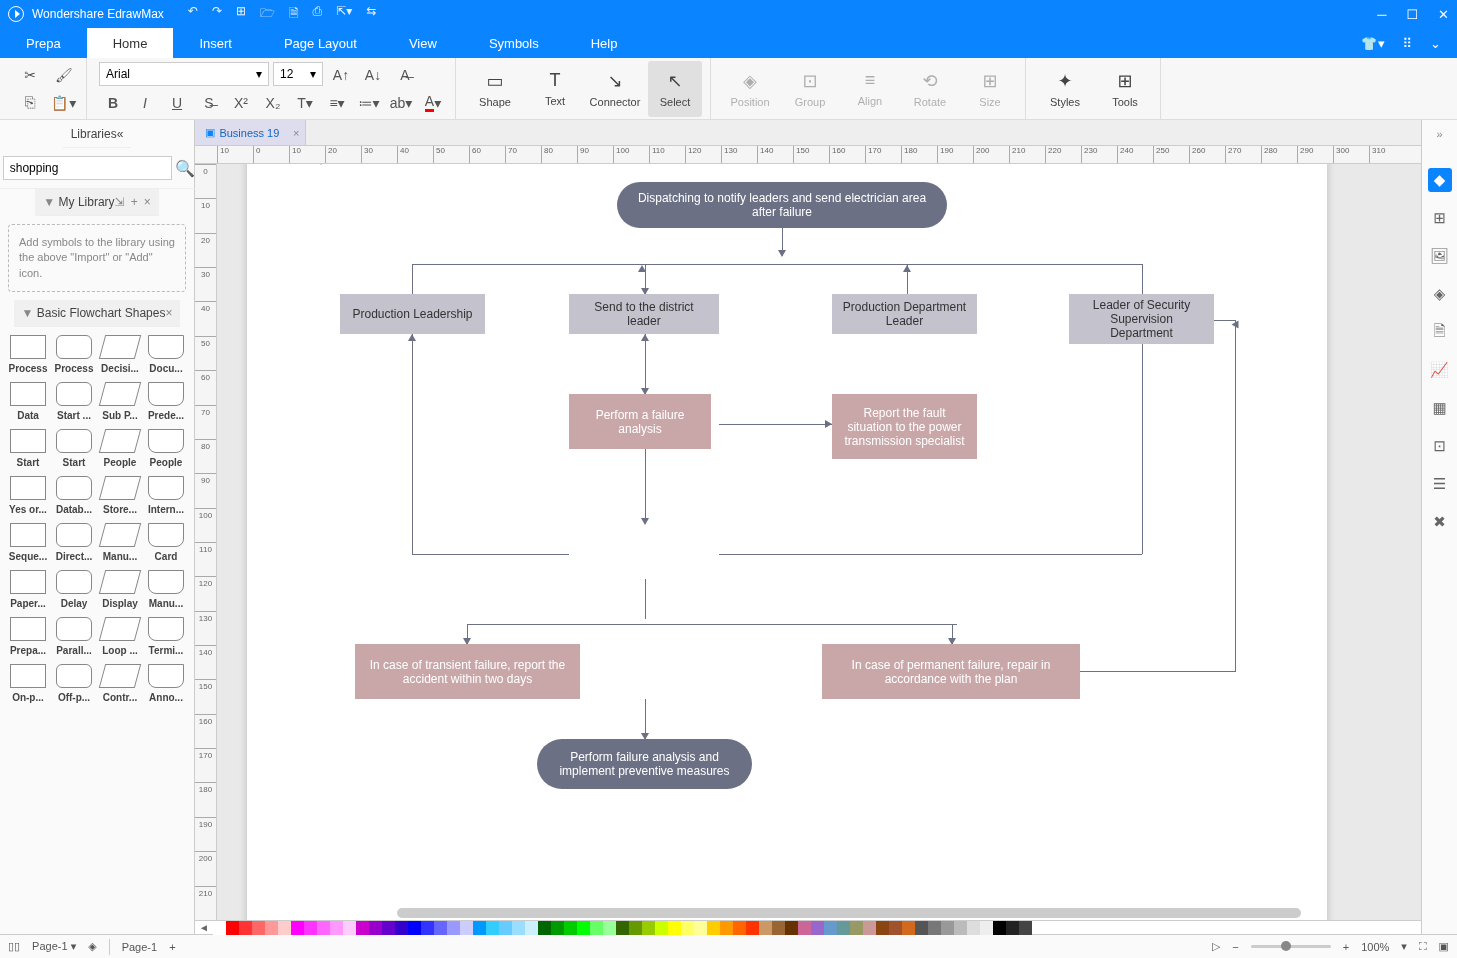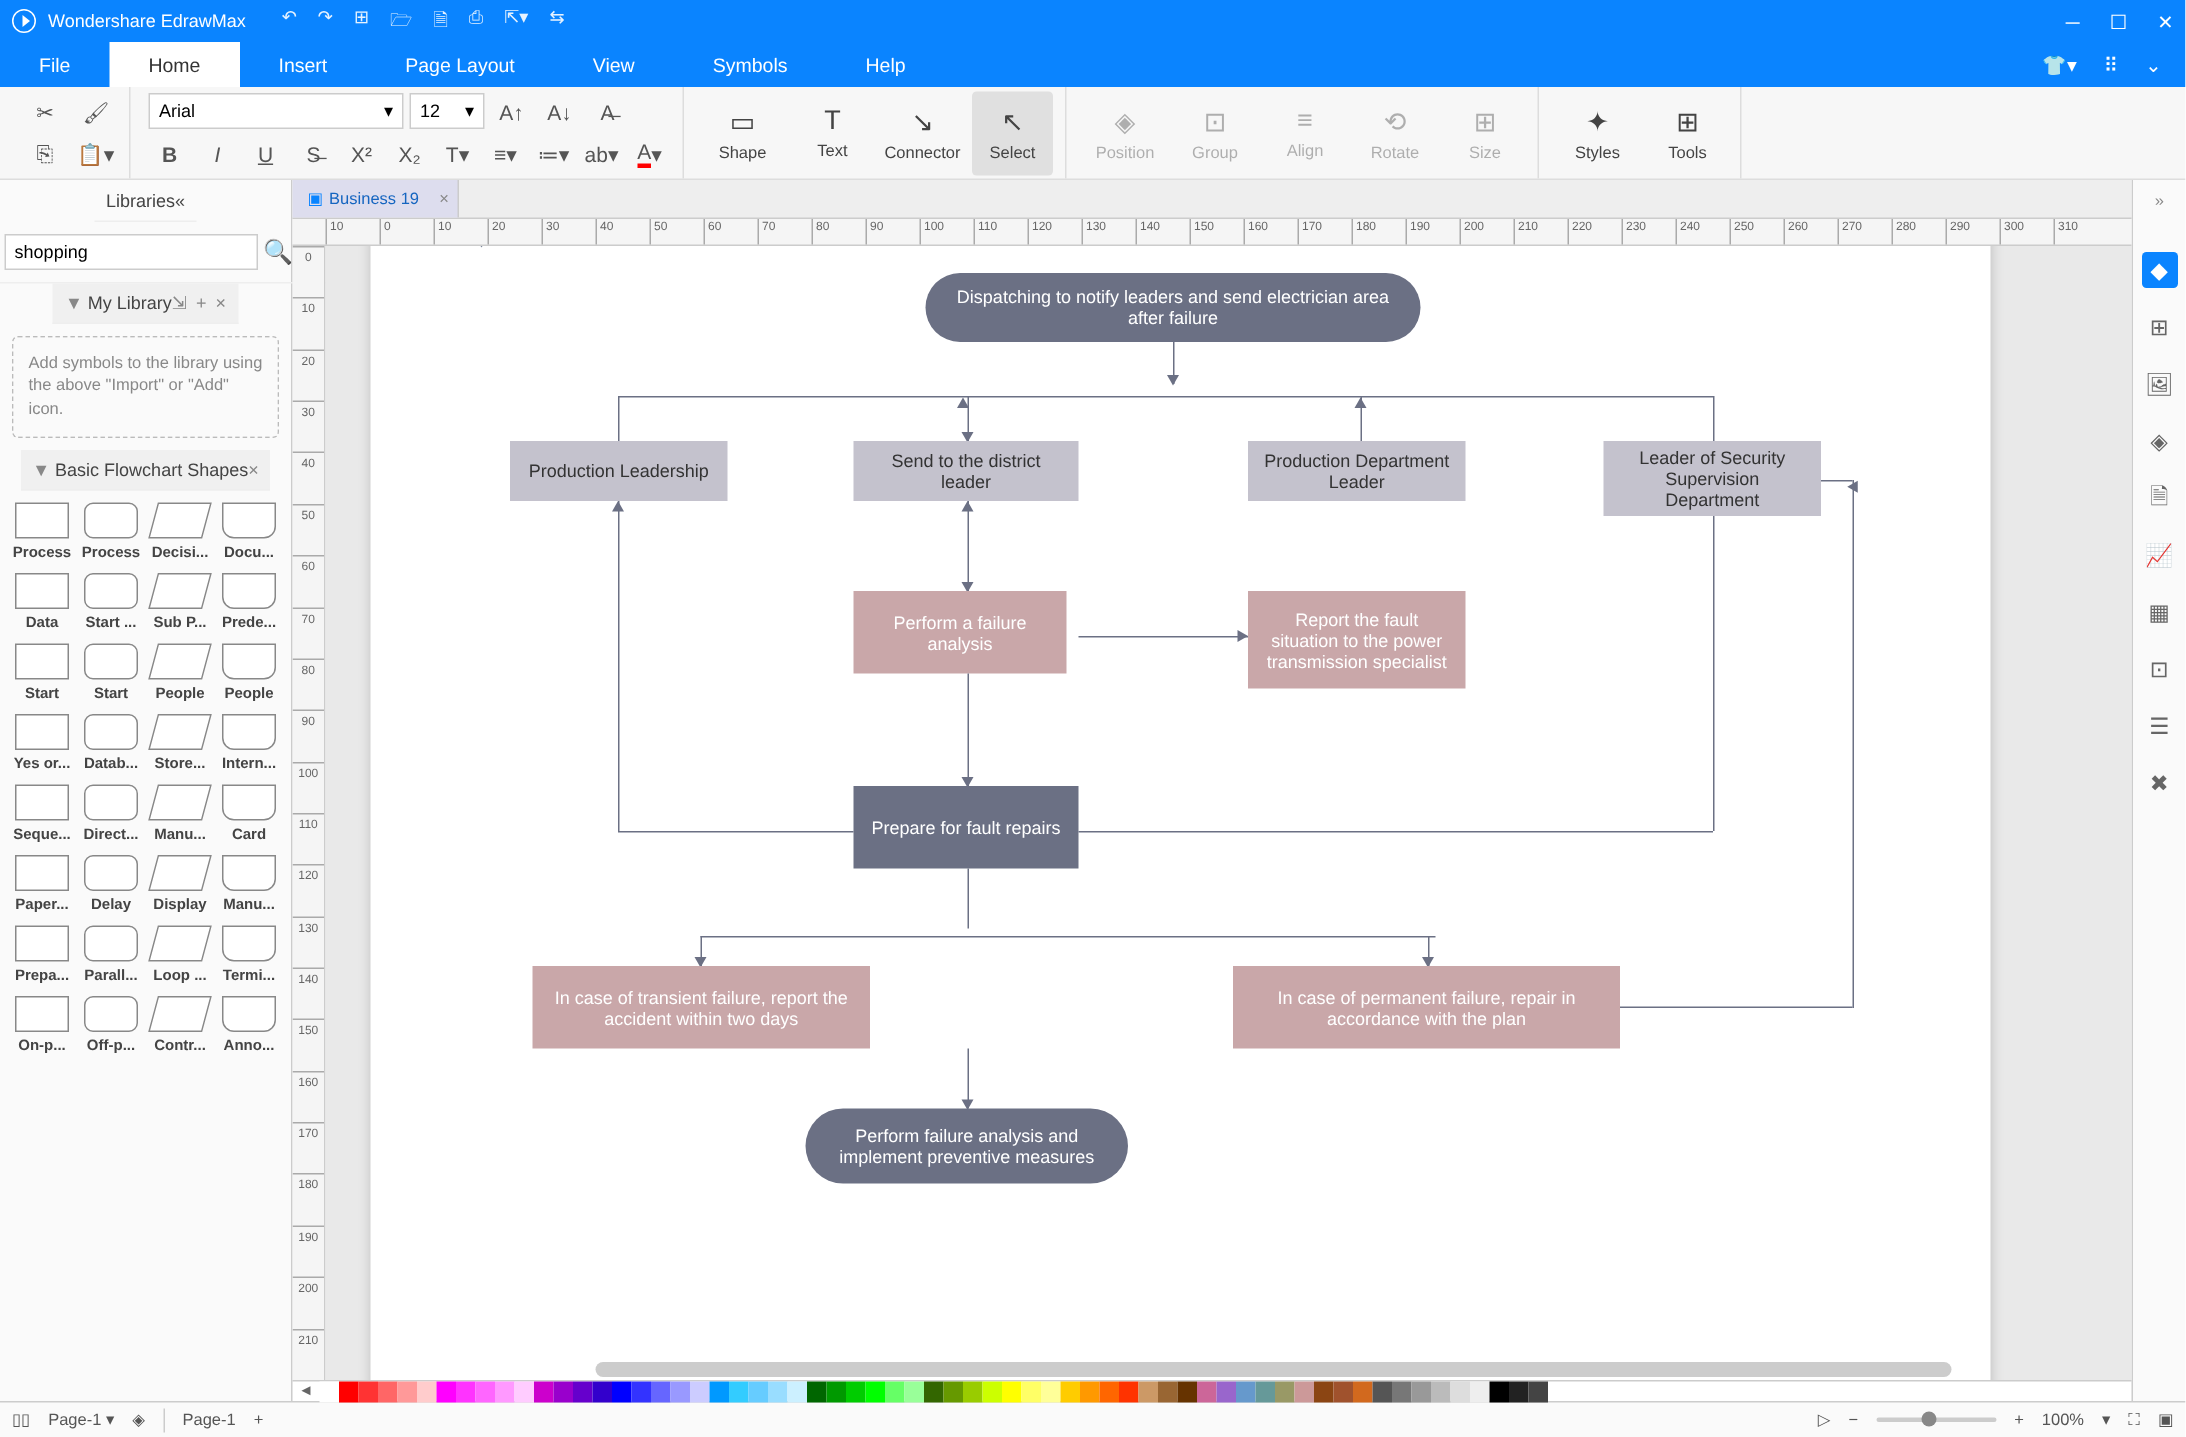--- a/index.html
+++ b/index.html
@@ -112,21 +112,21 @@
   </div>
   <div class="spacer"></div>
   <div class="wincontrols">
     <span>─</span>
     <span>☐</span>
     <span>✕</span>
   </div>
 </div>
 
 <div class="menubar">
-  <div class="menuitem">File</div>
+  <div class="menuitem">Prepa</div>
   <div class="menuitem active">Home</div>
   <div class="menuitem">Insert</div>
   <div class="menuitem">Page Layout</div>
   <div class="menuitem">View</div>
   <div class="menuitem">Symbols</div>
   <div class="menuitem">Help</div>
   <div class="spacer"></div>
   <div class="right">
     <span>👕▾</span>
     <span>⠿</span>
@@ -491,21 +491,20 @@
 
           <div class="fshape process-pink" style="left:322px;top:240px;width:142px;height:55px">Perform a failure analysis</div>
           <div class="fshape process-pink" style="left:585px;top:240px;width:145px;height:65px">Report the fault situation to the power transmission specialist</div>
 
           <div class="connector-line" style="left:472px;top:270px;width:113px;height:1px"></div>
           <div class="arrow right" style="left:578px;top:266px"></div>
 
           <div class="connector-line" style="left:398px;top:295px;width:1px;height:75px"></div>
           <div class="arrow down" style="left:394px;top:364px"></div>
 
-          <div class="fshape process-dark" style="left:322px;top:370px;width:150px;height:55px">Prepare for fault repairs</div>
 
           <div class="connector-line" style="left:165px;top:180px;width:1px;height:220px"></div>
           <div class="arrow up" style="left:161px;top:180px"></div>
           <div class="connector-line" style="left:165px;top:400px;width:157px;height:1px"></div>
           <div class="connector-line" style="left:472px;top:400px;width:423px;height:1px"></div>
           <div class="connector-line" style="left:895px;top:190px;width:1px;height:210px"></div>
 
           <div class="connector-line" style="left:398px;top:425px;width:1px;height:40px"></div>
           <div class="connector-line" style="left:220px;top:470px;width:490px;height:1px"></div>
           <div class="connector-line" style="left:220px;top:470px;width:1px;height:20px"></div>

